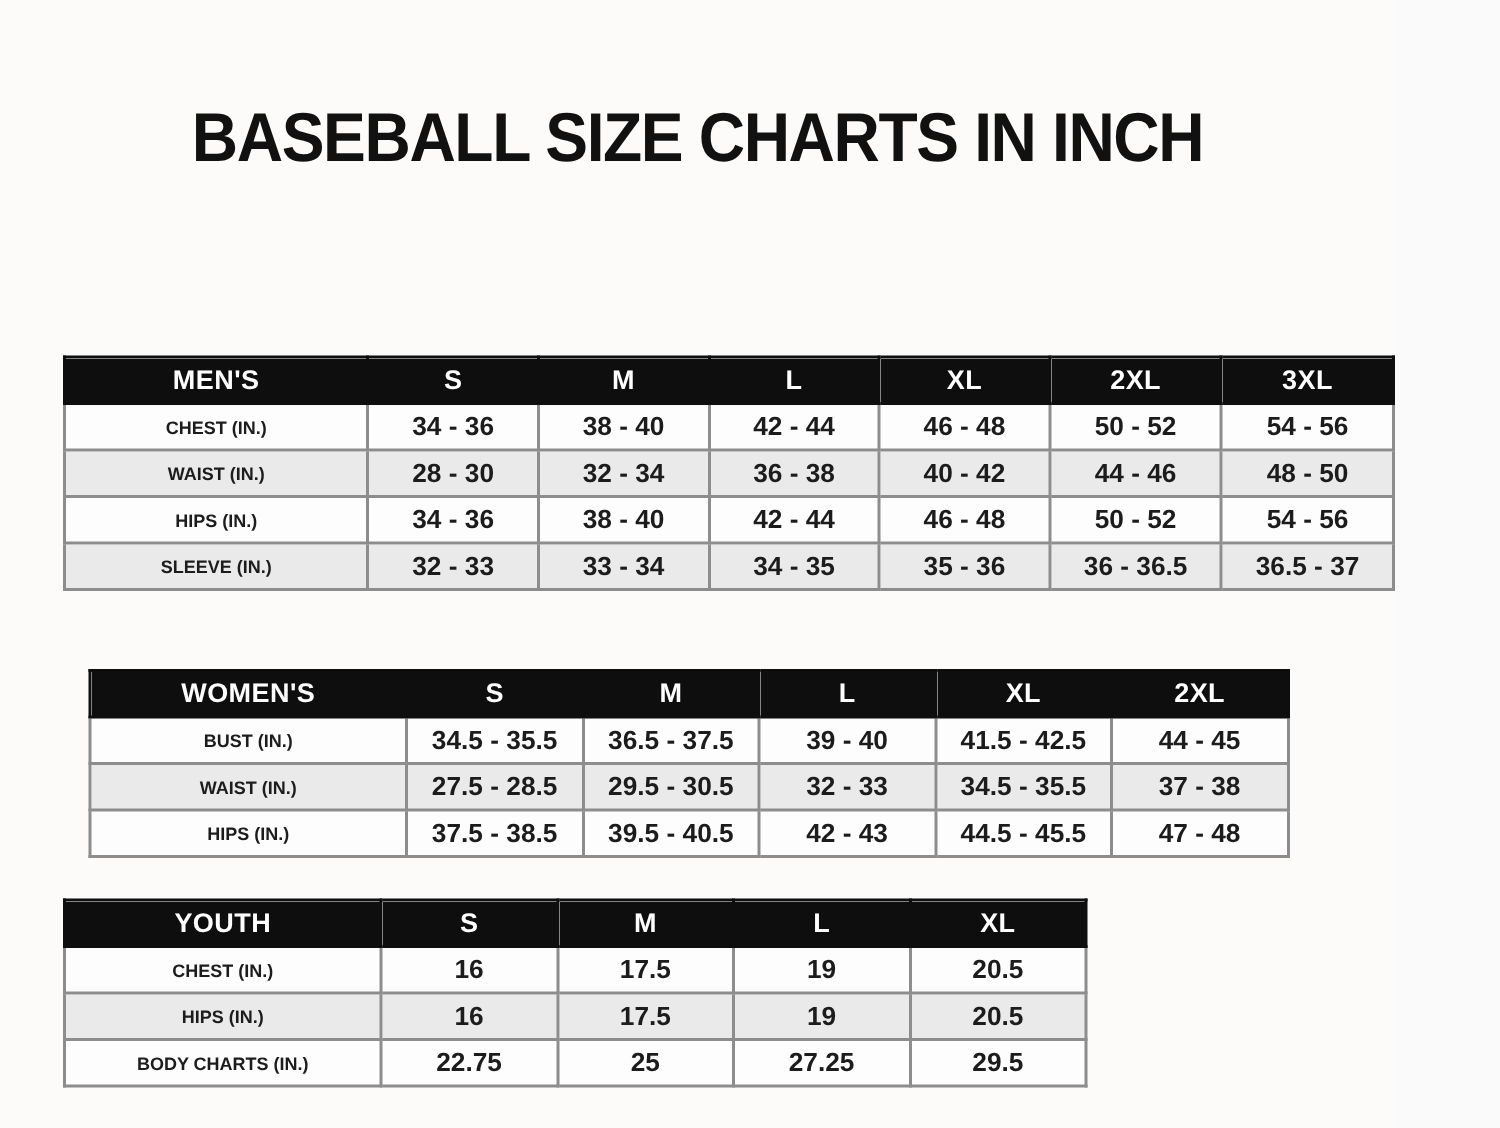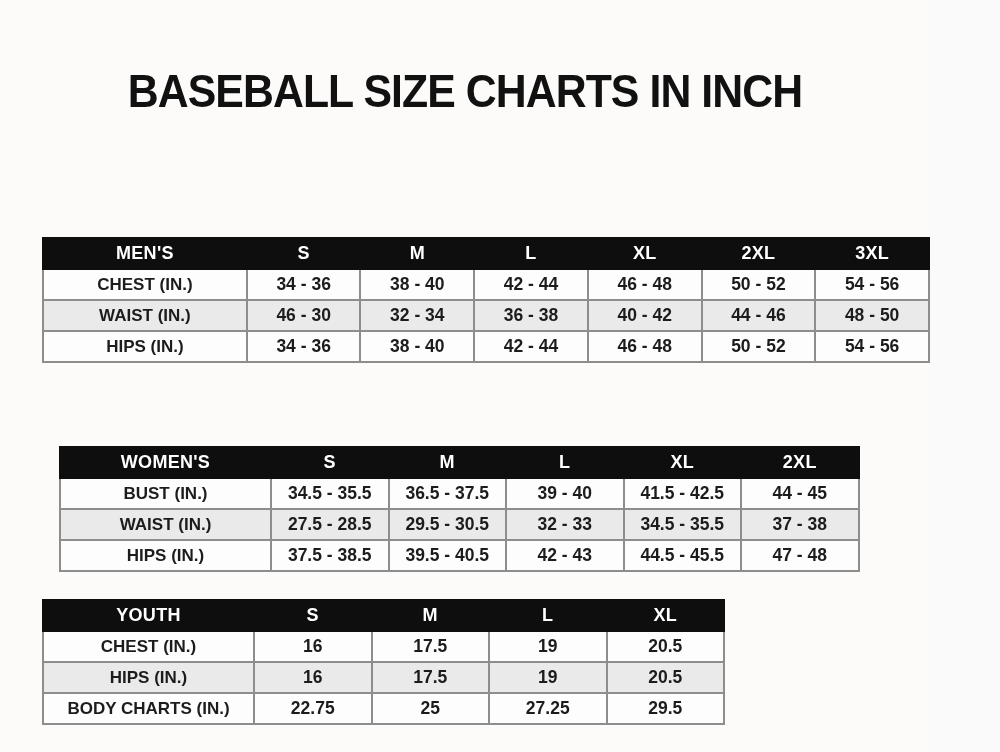--- a/index.html
+++ b/index.html
@@ -59,21 +59,21 @@
   table.size-table tbody td {
     height: 27px;
     font-size: 17.5px;
     color: #1c1c1c;
     background: #fdfdfd;
   }
   table.size-table tbody tr:nth-child(even) td {
     background: #eaeaea;
   }
   table.size-table tbody td.row-label {
-    font-size: 17px;
+    font-size: 12px;
   }
 </style>
 </head>
 <body>
 
 <div id="canvas">
   <div id="title">BASEBALL SIZE CHARTS IN INCH</div>
 
   <div id="wrap-mens" class="tbl-wrap">
       <table class="size-table">
@@ -102,36 +102,45 @@
             <td class="row-label">CHEST (IN.)</td>
             <td class="value-cell">34 - 36</td>
             <td class="value-cell">38 - 40</td>
             <td class="value-cell">42 - 44</td>
             <td class="value-cell">46 - 48</td>
             <td class="value-cell">50 - 52</td>
             <td class="value-cell">54 - 56</td>
           </tr>
           <tr>
             <td class="row-label">WAIST (IN.)</td>
-            <td class="value-cell">46 - 30</td>
+            <td class="value-cell">28 - 30</td>
             <td class="value-cell">32 - 34</td>
             <td class="value-cell">36 - 38</td>
             <td class="value-cell">40 - 42</td>
             <td class="value-cell">44 - 46</td>
             <td class="value-cell">48 - 50</td>
           </tr>
           <tr>
             <td class="row-label">HIPS (IN.)</td>
             <td class="value-cell">34 - 36</td>
             <td class="value-cell">38 - 40</td>
             <td class="value-cell">42 - 44</td>
             <td class="value-cell">46 - 48</td>
             <td class="value-cell">50 - 52</td>
             <td class="value-cell">54 - 56</td>
           </tr>
+          <tr>
+            <td class="row-label">SLEEVE (IN.)</td>
+            <td class="value-cell">32 - 33</td>
+            <td class="value-cell">33 - 34</td>
+            <td class="value-cell">34 - 35</td>
+            <td class="value-cell">35 - 36</td>
+            <td class="value-cell">36 - 36.5</td>
+            <td class="value-cell">36.5 - 37</td>
+          </tr>
         </tbody>
       </table>
     </div>
   <div id="wrap-womens" class="tbl-wrap">
       <table class="size-table">
         <colgroup>
           <col style="width: 211px;">
           <col style="width: 117.5px;">
           <col style="width: 117.5px;">
           <col style="width: 117.5px;">

